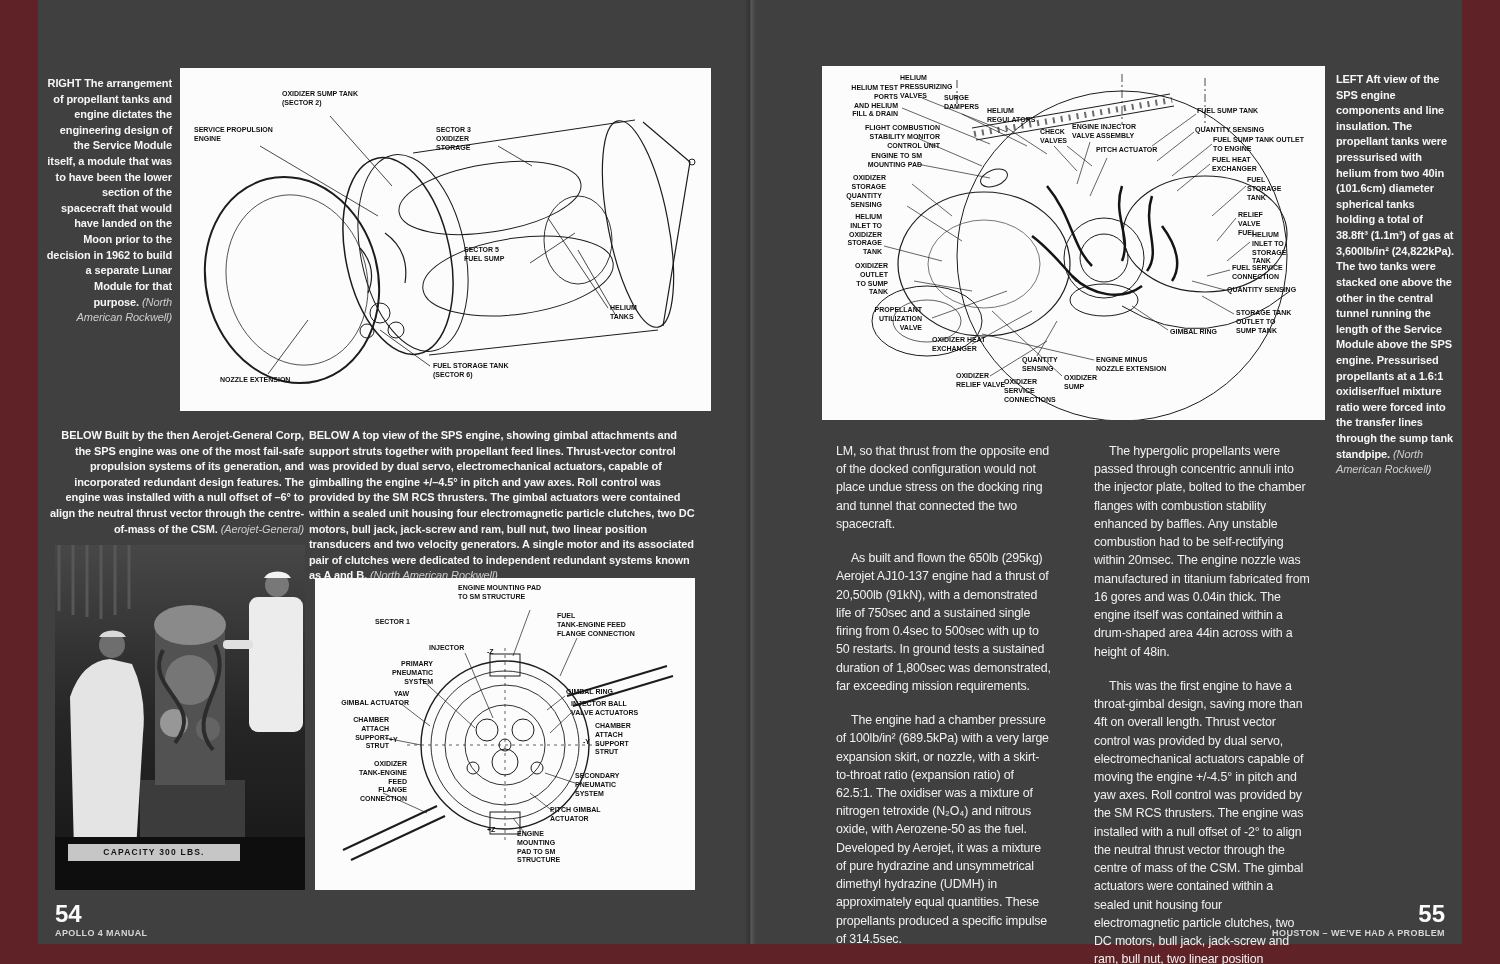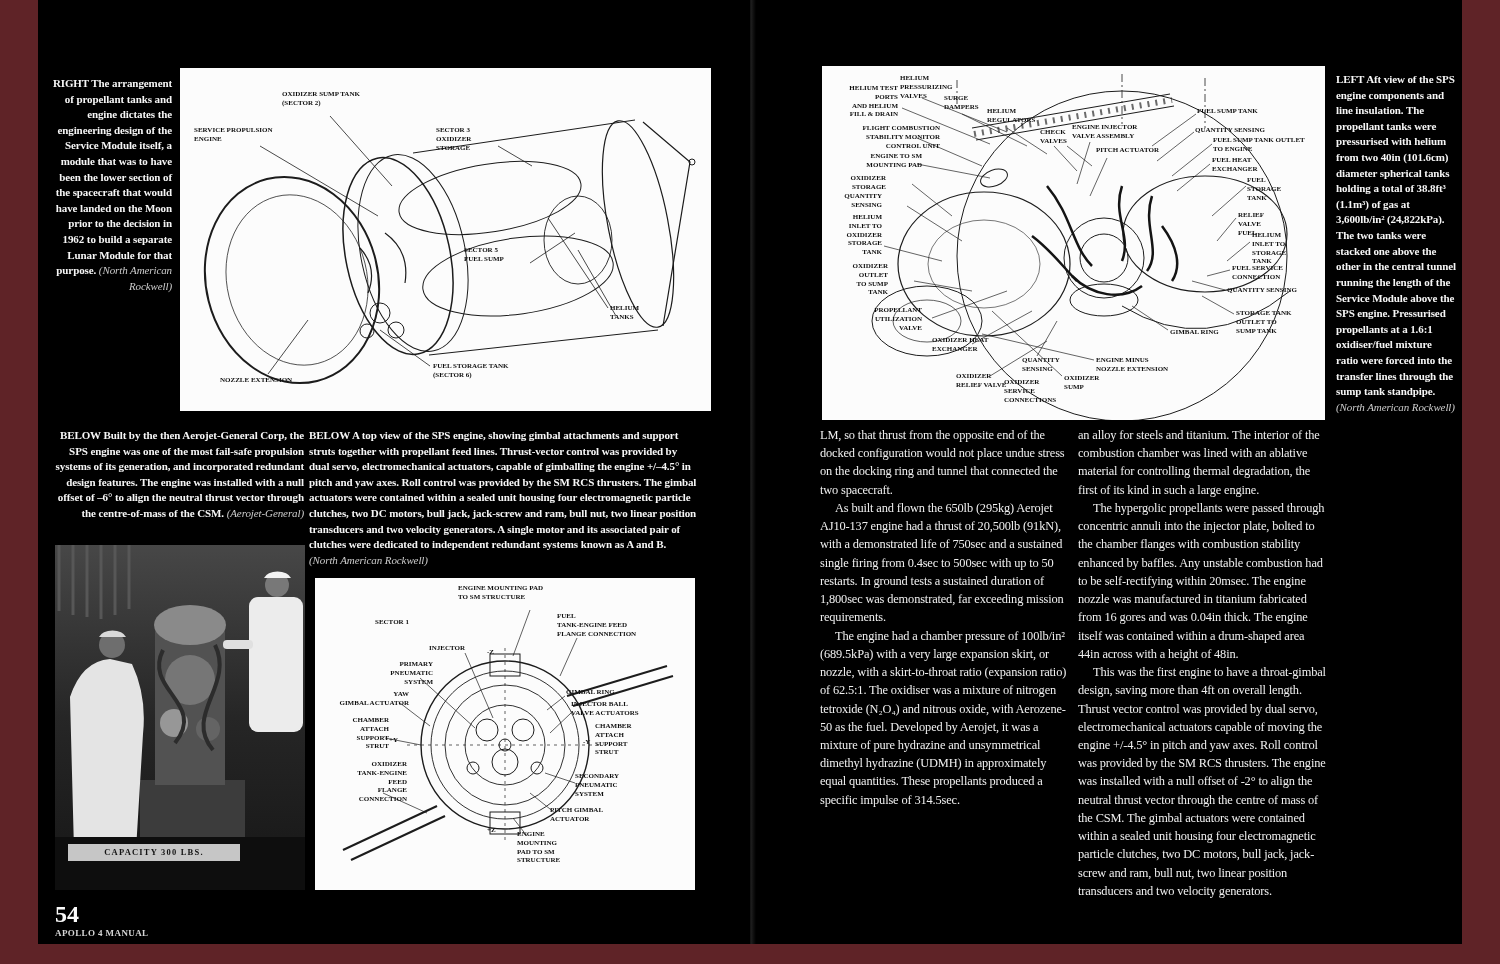--- a/index.html
+++ b/index.html
@@ -1,38 +1,38 @@
 <!DOCTYPE html>
 <html><head>
 <meta charset="utf-8">
 <style>
   html,body{margin:0;padding:0;background:#555;}
-  .canvas{position:relative;width:1500px;height:964px;background:#000000;
-          font-family:Liberation Serif, serif;overflow:hidden;}
+  .canvas{position:relative;width:1500px;height:964px;background:#404040;
+          font-family:Liberation Sans, sans-serif;overflow:hidden;}
   .cover-edge{position:absolute;background:#5f2327;}
   .edge-left{left:0;top:0;width:38px;height:964px;}
   .edge-right{right:0;top:0;width:38px;height:964px;}
   .edge-bottom{left:0;bottom:0;width:1500px;height:20px;}
   .gutter{position:absolute;left:744px;top:0;width:12px;height:944px;
           background:linear-gradient(90deg,rgba(0,0,0,0) 0%,rgba(0,0,0,.20) 46%,rgba(255,255,255,.12) 58%,rgba(0,0,0,0) 100%);}
   .panel{position:absolute;background:#fcfcfc;}
   .panel svg{position:absolute;left:0;top:0;}
   .dlabel{position:absolute;font-size:7px;font-weight:bold;color:#101010;
           line-height:1.25;white-space:pre-line;letter-spacing:0;}
   .ra{text-align:right;}
   .cap{position:absolute;color:#f6f6f6;font-weight:bold;font-size:11px;
        line-height:1.42;letter-spacing:-.1px;}
   .cap .credit{font-style:italic;font-weight:normal;color:#cdcdcd;}
   .cap-right{left:46px;top:76px;width:126px;text-align:right;}
   .cap-below-left{left:46px;top:428px;width:258px;text-align:right;}
   .cap-below-right{left:309px;top:428px;width:388px;}
   .cap-left55{left:1336px;top:72px;width:120px;}
   .bodycol{position:absolute;top:426px;width:248px;color:#f0f0f0;
            font-size:12.4px;line-height:1.47;letter-spacing:-.15px;}
-  .bodycol p{margin:0;}
+  .bodycol p{margin:16px;}
   .bodycol p.ind{text-indent:15px;}
   .footer{position:absolute;top:901px;}
   .footer .num{font-size:24px;font-weight:bold;color:#fbfbfb;line-height:1.1;}
   .footer .lbl{font-size:9px;color:#d6d6d6;letter-spacing:.4px;margin-top:1px;font-weight:bold;}
   .footer-left{left:55px;}
   .footer-right{left:1145px;width:300px;text-align:right;}
   .photo{position:absolute;left:55px;top:545px;width:250px;height:345px;background:#1d1d1d;}
   .photo-sign{position:absolute;left:13px;top:299px;width:172px;height:17px;background:#c6c6c6;
               color:#141414;font-size:8.5px;font-weight:bold;text-align:center;
               line-height:17px;letter-spacing:1.2px;}
@@ -377,19 +377,22 @@
     <span>Aft view of the SPS engine components and line insulation. The propellant tanks were pressurised with helium from two 40in (101.6cm) diameter spherical tanks holding a total of 38.8ft³ (1.1m³) of gas at 3,600lb/in² (24,822kPa). The two tanks were stacked one above the other in the central tunnel running the length of the Service Module above the SPS engine. Pressurised propellants at a 1.6:1 oxidiser/fuel mixture ratio were forced into the transfer lines through the sump tank standpipe.</span>
     <span class="credit">(North American Rockwell)</span>
   </div>
 
   <div class="bodycol" style="left:820px;">
     <p>LM, so that thrust from the opposite end of the docked configuration would not place undue stress on the docking ring and tunnel that connected the two spacecraft.</p>
     <p class="ind">As built and flown the 650lb (295kg) Aerojet AJ10-137 engine had a thrust of 20,500lb (91kN), with a demonstrated life of 750sec and a sustained single firing from 0.4sec to 500sec with up to 50 restarts. In ground tests a sustained duration of 1,800sec was demonstrated, far exceeding mission requirements.</p>
     <p class="ind">The engine had a chamber pressure of 100lb/in² (689.5kPa) with a very large expansion skirt, or nozzle, with a skirt-to-throat ratio (expansion ratio) of 62.5:1. The oxidiser was a mixture of nitrogen tetroxide (N₂O₄) and nitrous oxide, with Aerozene-50 as the fuel. Developed by Aerojet, it was a mixture of pure hydrazine and unsymmetrical dimethyl hydrazine (UDMH) in approximately equal quantities. These propellants produced a specific impulse of 314.5sec.</p>
   </div>
   <div class="bodycol" style="left:1078px;">
-    <p>an alloy for steels and titanium. The interior of the combustion chamber was lined with an ablative material for controlling thermal degradation, the first of its kind in such a large engine.</p>
     <p class="ind">The hypergolic propellants were passed through concentric annuli into the injector plate, bolted to the chamber flanges with combustion stability enhanced by baffles. Any unstable combustion had to be self-rectifying within 20msec. The engine nozzle was manufactured in titanium fabricated from 16 gores and was 0.04in thick. The engine itself was contained within a drum-shaped area 44in across with a height of 48in.</p>
     <p class="ind">This was the first engine to have a throat-gimbal design, saving more than 4ft on overall length. Thrust vector control was provided by dual servo, electromechanical actuators capable of moving the engine +/-4.5° in pitch and yaw axes. Roll control was provided by the SM RCS thrusters. The engine was installed with a null offset of -2° to align the neutral thrust vector through the centre of mass of the CSM. The gimbal actuators were contained within a sealed unit housing four electromagnetic particle clutches, two DC motors, bull jack, jack-screw and ram, bull nut, two linear position transducers and two velocity generators.</p>
   </div>
 
+  <div class="footer footer-right">
+    <div class="num">55</div>
+    <div class="lbl">HOUSTON – WE'VE HAD A PROBLEM</div>
+  </div>
 
 </div>
 
 </body></html>

